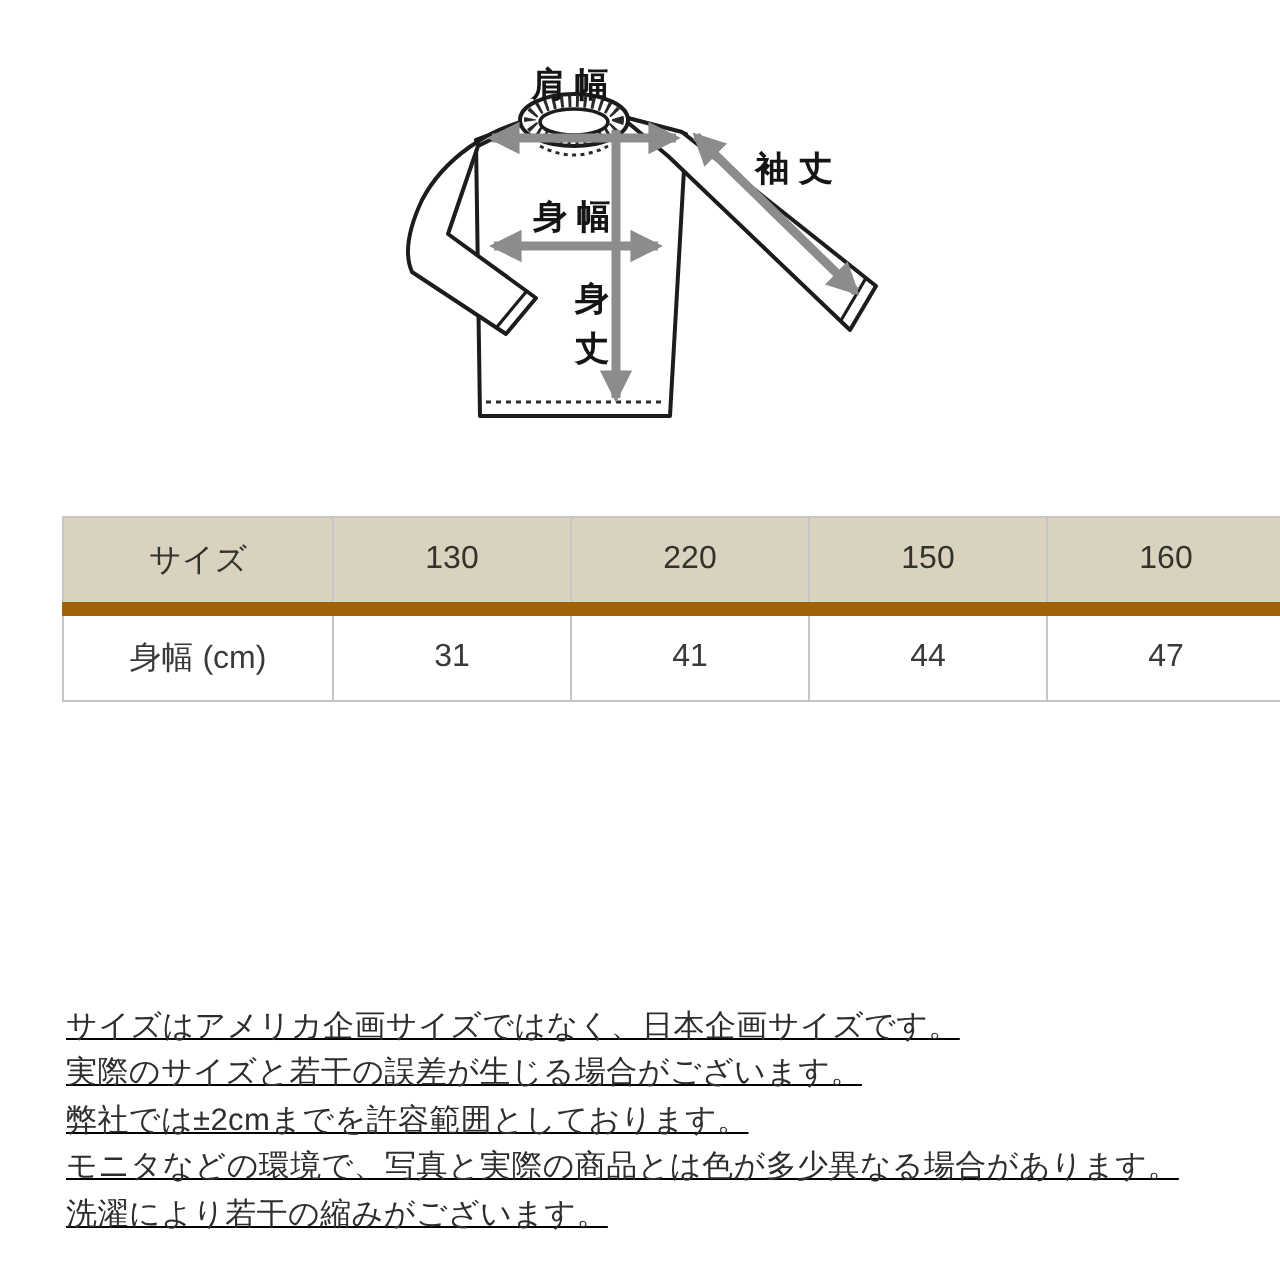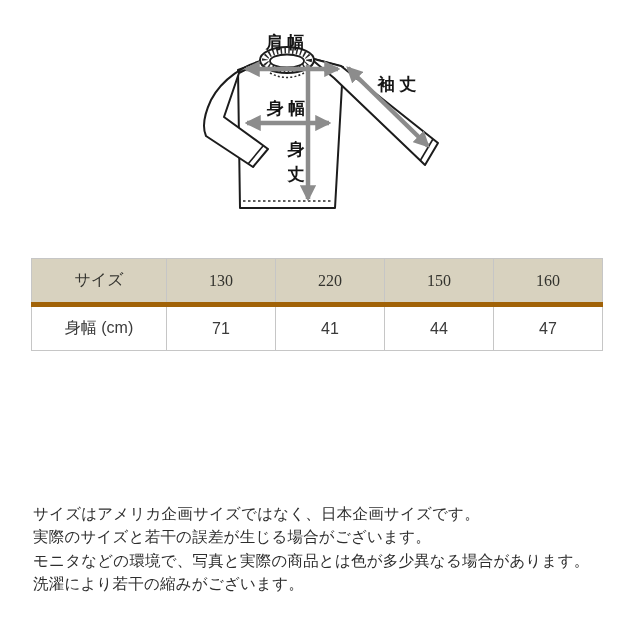--- a/index.html
+++ b/index.html
@@ -33,30 +33,30 @@
     border: 1px solid #c6c6c6;
     height: 46px;
     text-align: center;
     vertical-align: middle;
     font-size: 16px;
     font-weight: normal;
     color: #3a3a3a;
   }
   .size-table thead th {
     background: #d8d2bf;
-    border-bottom: 5px solid #a16207;
+    border-bottom: 7px solid #a16207;
     color: #33332e;
-    font-family: Liberation Serif, serif;
   }
   .col-label { width: 135px; }
-  .col-size  { width: 109px; }
+  .col-size  { width: 119px; }
   .notes {
     position: absolute;
     left: 33px; top: 502px;
     width: 590px;
+    text-decoration: underline;
   }
   .notes p {
     font-size: 15.5px;
     line-height: 23.4px;
     color: #2e2e2e;
     letter-spacing: 0.2px;
     white-space: nowrap;
   }
 </style>
 </head>
@@ -113,26 +113,27 @@
       <th class="col-label">サイズ</th>
       <th class="col-size">130</th>
       <th class="col-size">220</th>
       <th class="col-size">150</th>
       <th class="col-size">160</th>
     </tr>
   </thead>
   <tbody>
     <tr>
       <td>身幅 (cm)</td>
-      <td>71</td>
+      <td>31</td>
       <td>41</td>
       <td>44</td>
       <td>47</td>
     </tr>
   </tbody>
 </table>
 
 <div class="notes">
   <p>サイズはアメリカ企画サイズではなく、日本企画サイズです。</p>
   <p>実際のサイズと若干の誤差が生じる場合がございます。</p>
+  <p>弊社では±2cmまでを許容範囲としております。</p>
   <p>モニタなどの環境で、写真と実際の商品とは色が多少異なる場合があります。</p>
   <p>洗濯により若干の縮みがございます。</p>
 </div>
 
 </body></html>

